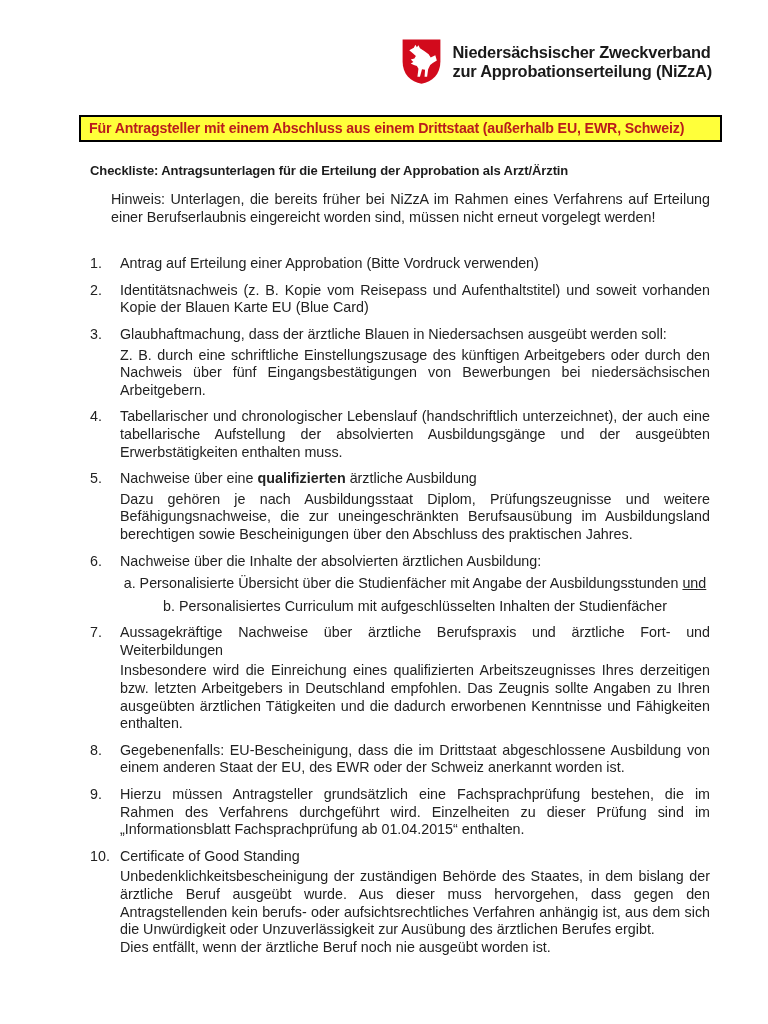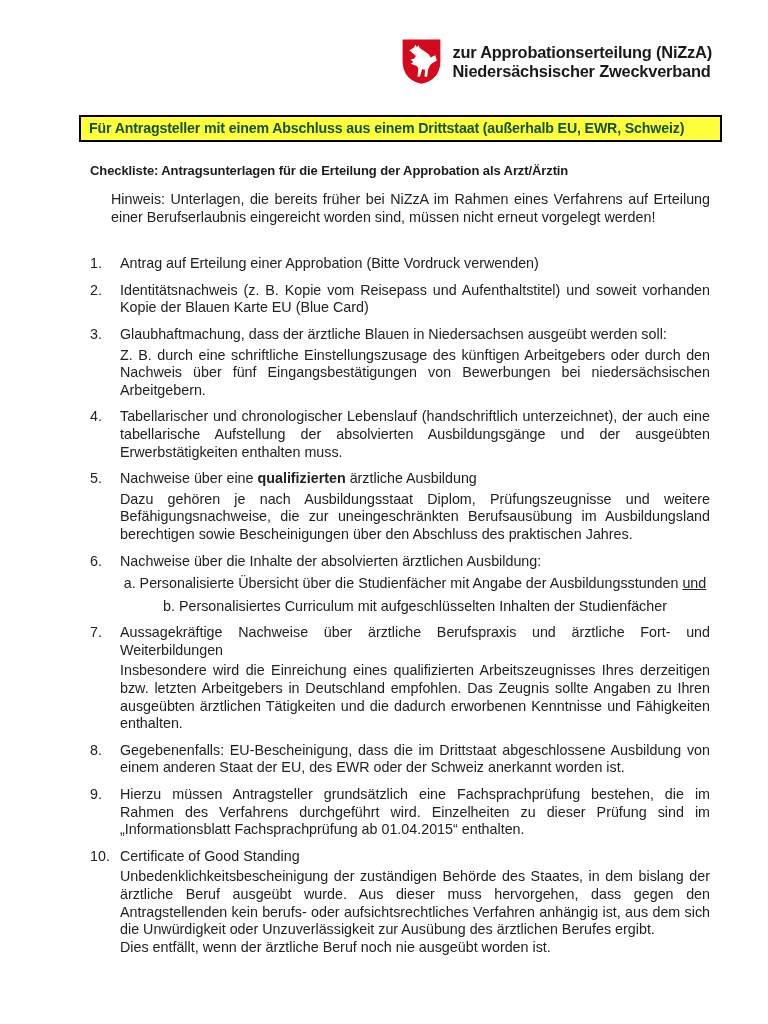--- a/index.html
+++ b/index.html
@@ -36,21 +36,21 @@
   .banner {
     margin: 30px 46px 0 79px;
     border: 2px solid #000000;
     background: #ffff3a;
     font-weight: bold;
     font-size: 14.2px;
     letter-spacing: -0.15px;
     padding: 3px 7px 4px 8px;
     white-space: nowrap;
     overflow: hidden;
-    color: #14532d;
+    color: #b91c1c;
   }
 
   
   .title {
     margin: 21px 58px 0 90px;
     font-weight: bold;
     font-size: 13px;
     letter-spacing: -0.1px;
     color: #1c1c1c;
   }
@@ -88,22 +88,22 @@
       <svg viewBox="0 0 40 46" width="41" height="47" aria-hidden="true">
         <path id="shield-shape" d="M1.5 1.5 H38.5 V23 C38.5 35.5 30.5 43 20 44.8 C9.5 43 1.5 35.5 1.5 23 Z" fill="#d20a1c"></path>
         <polygon id="horse-shape" fill="#ffffff" points="
           8,12 12.5,9.5 14,6.5 15.5,9 17,7 18.5,10 23,13 27,16 29,19
           33.5,17 35,22 31,24.5 28.5,26.5 26.5,30.5 25.5,38 23,38 23.5,31
           20.5,30.5 18.5,38 16,38 17,30 15.5,27.5 12.5,26.5 9.5,25 12,23.5
           9.5,21 13,20 14.5,17.5 11.5,15"></polygon>
       </svg>
     </div>
     <div class="org">
+      <div>Niedersächsischer Zweckverband</div>
       <div>zur Approbationserteilung (NiZzA)</div>
-      <div>Niedersächsischer Zweckverband</div>
     </div>
   </div>
 
   <div class="banner" style="background: rgb(255, 255, 58); border-color: rgb(0, 0, 0);">Für Antragsteller mit einem Abschluss aus einem Drittstaat (außerhalb EU, EWR, Schweiz)</div>
 
   <div class="title">Checkliste: Antragsunterlagen für die Erteilung der Approbation als Arzt/Ärztin</div>
 
   <div class="note">Hinweis: Unterlagen, die bereits früher bei NiZzA im Rahmen eines Verfahrens auf Erteilung einer Berufserlaubnis eingereicht worden sind, müssen nicht erneut vorgelegt werden!</div>
 
   <ol class="checklist" id="checklist">

